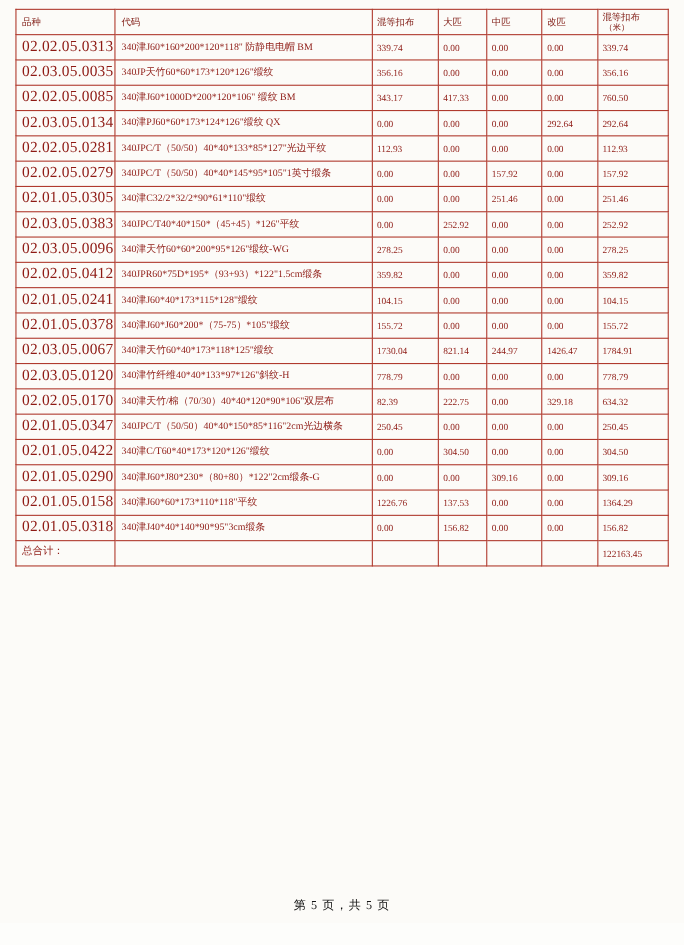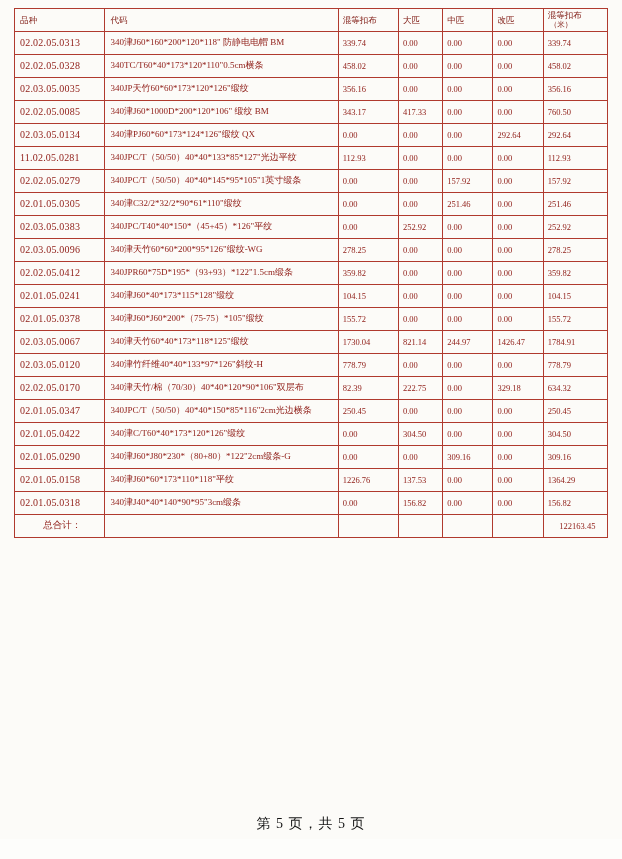--- a/index.html
+++ b/index.html
@@ -60,53 +60,52 @@
     line-height: 1.15;
   }
   .hdr .two .l2 {
     display: block;
     font-size: 7.5px;
     padding-left: 2px;
   }
   .c-code {
     width: 90px;
     padding-left: 5px !important;
-    font-size: 10px;
+    font-size: 14px;
     letter-spacing: 0.2px;
   }
   .c-name {
     width: 232px;
     padding-left: 5px !important;
     font-size: 9px;
   }
   .c-num {
     width: 60px;
     padding-left: 4px !important;
     font-size: 8.5px;
   }
   .c-last {
     width: 64px;
     padding-left: 4px !important;
     font-size: 8.5px;
   }
   .total-row td {
     height: 26px;
-    text-align: center;
   }
   .total-label {
     padding-left: 5px !important;
     font-size: 9.5px;
   }
   .footer {
     position: absolute;
     left: 0;
     top: 815px;
     width: 622px;
     text-align: center;
-    font-size: 14px;
+    font-size: 11px;
     color: #141414;
     font-family: "Liberation Serif", serif;
     letter-spacing: 1px;
   }
   .blank-area {
     position: absolute;
     left: 0; top: 560px;
     width: 622px; height: 250px;
   }
 </style>
@@ -145,29 +144,20 @@
         <tr>
           <td class="c-code">02.02.05.0313</td>
           <td class="c-name">340津J60*160*200*120*118"    防静电电帽    BM</td>
           <td class="c-num">339.74</td>
           <td class="c-num">0.00</td>
           <td class="c-num">0.00</td>
           <td class="c-num">0.00</td>
           <td class="c-last">339.74</td>
         </tr>
         <tr>
-          <td class="c-code">02.02.05.0328</td>
-          <td class="c-name">340TC/T60*40*173*120*110"0.5cm横条</td>
-          <td class="c-num">458.02</td>
-          <td class="c-num">0.00</td>
-          <td class="c-num">0.00</td>
-          <td class="c-num">0.00</td>
-          <td class="c-last">458.02</td>
-        </tr>
-        <tr>
           <td class="c-code">02.03.05.0035</td>
           <td class="c-name">340JP天竹60*60*173*120*126"缎纹</td>
           <td class="c-num">356.16</td>
           <td class="c-num">0.00</td>
           <td class="c-num">0.00</td>
           <td class="c-num">0.00</td>
           <td class="c-last">356.16</td>
         </tr>
         <tr>
           <td class="c-code">02.02.05.0085</td>
@@ -181,21 +171,21 @@
         <tr>
           <td class="c-code">02.03.05.0134</td>
           <td class="c-name">340津PJ60*60*173*124*126"缎纹  QX</td>
           <td class="c-num">0.00</td>
           <td class="c-num">0.00</td>
           <td class="c-num">0.00</td>
           <td class="c-num">292.64</td>
           <td class="c-last">292.64</td>
         </tr>
         <tr>
-          <td class="c-code">11.02.05.0281</td>
+          <td class="c-code">02.02.05.0281</td>
           <td class="c-name">340JPC/T（50/50）40*40*133*85*127"光边平纹</td>
           <td class="c-num">112.93</td>
           <td class="c-num">0.00</td>
           <td class="c-num">0.00</td>
           <td class="c-num">0.00</td>
           <td class="c-last">112.93</td>
         </tr>
         <tr>
           <td class="c-code">02.02.05.0279</td>
           <td class="c-name">340JPC/T（50/50）40*40*145*95*105"1英寸缎条</td>

